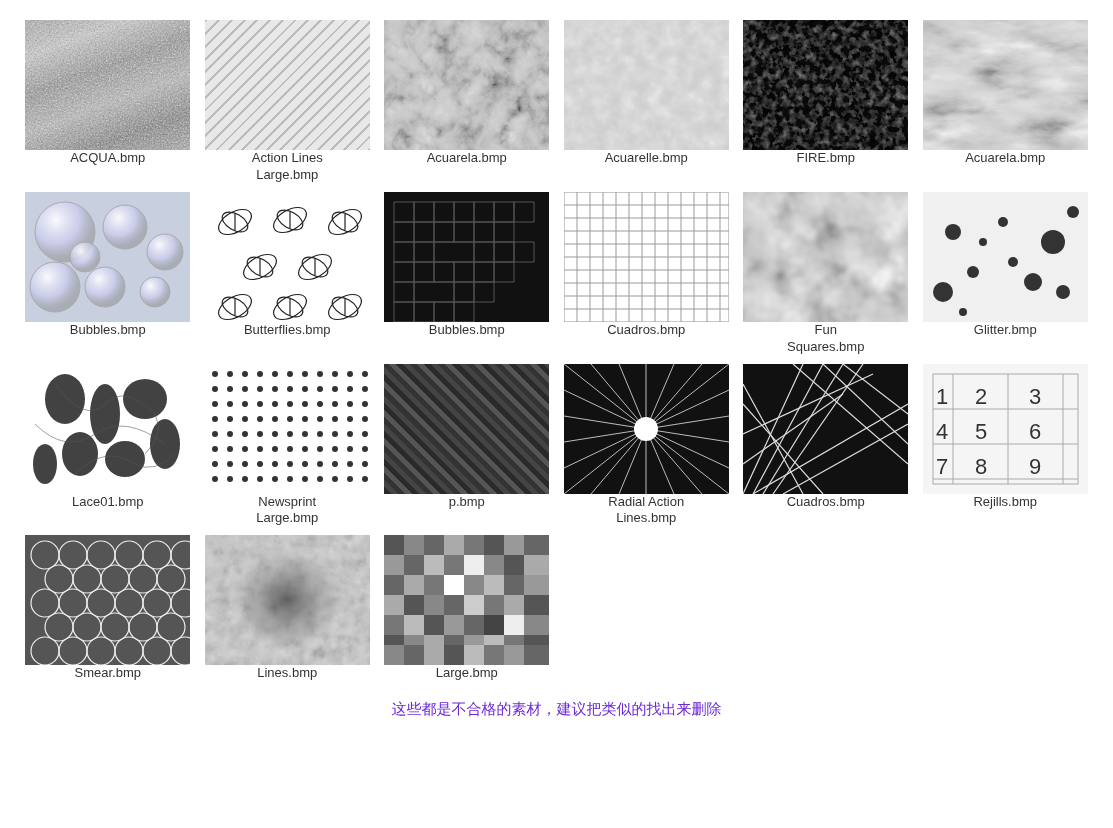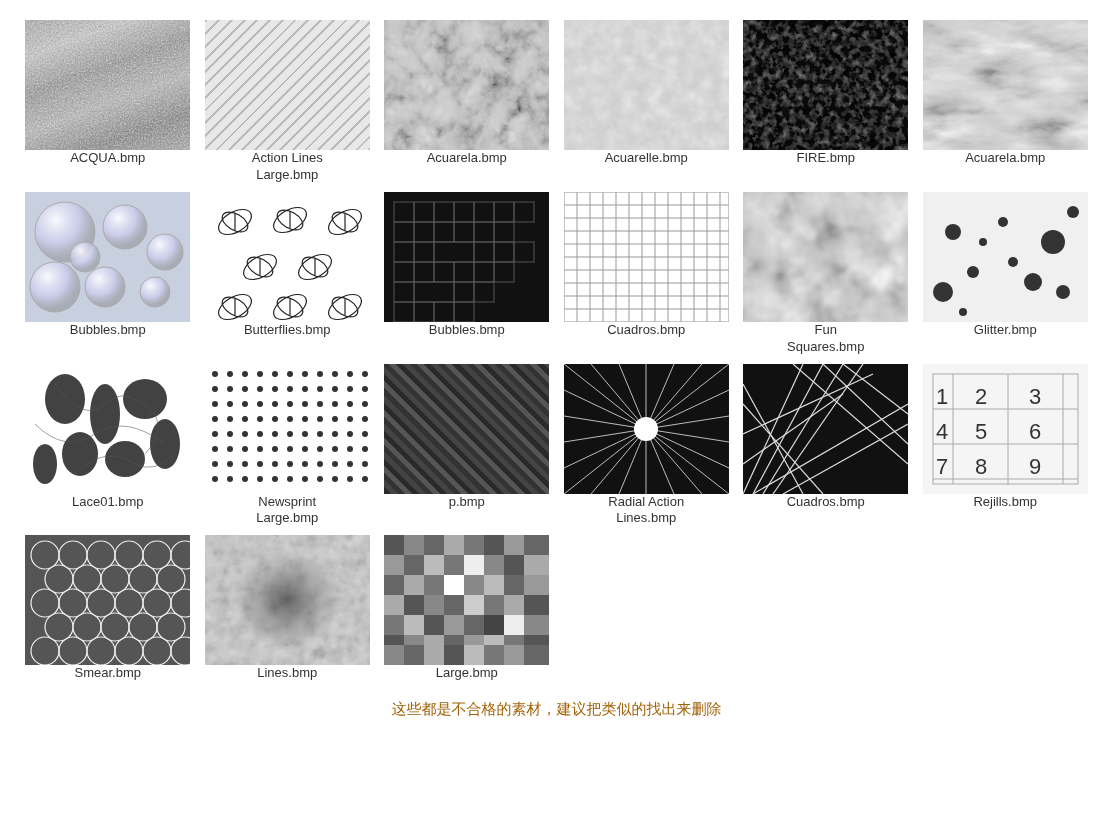--- a/index.html
+++ b/index.html
@@ -33,21 +33,21 @@
       position: relative;
     }
     .label {
       font-size: 13px;
       color: #333;
       text-align: center;
       line-height: 1.3;
     }
     .footer-note {
       text-align: center;
-      color: #a16207;
+      color: #6d28d9;
       font-size: 15px;
       margin-top: 8px;
       padding-bottom: 10px;
     }
     
     .t-acqua { background: linear-gradient(135deg, #888 0%, #aaa 30%, #777 60%, #999 100%); }
 
     
     .t-acqua { background: linear-gradient(160deg, #999 0%, #bbb 20%, #888 40%, #aaa 60%, #777 80%, #999 100%); filter: contrast(1.2); }
 

